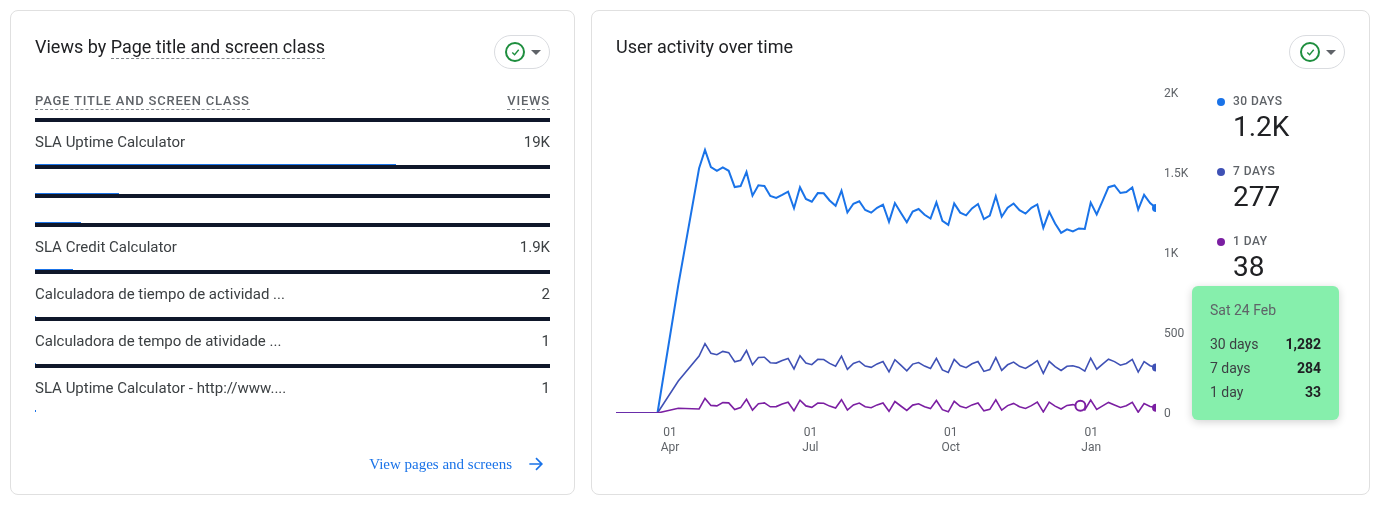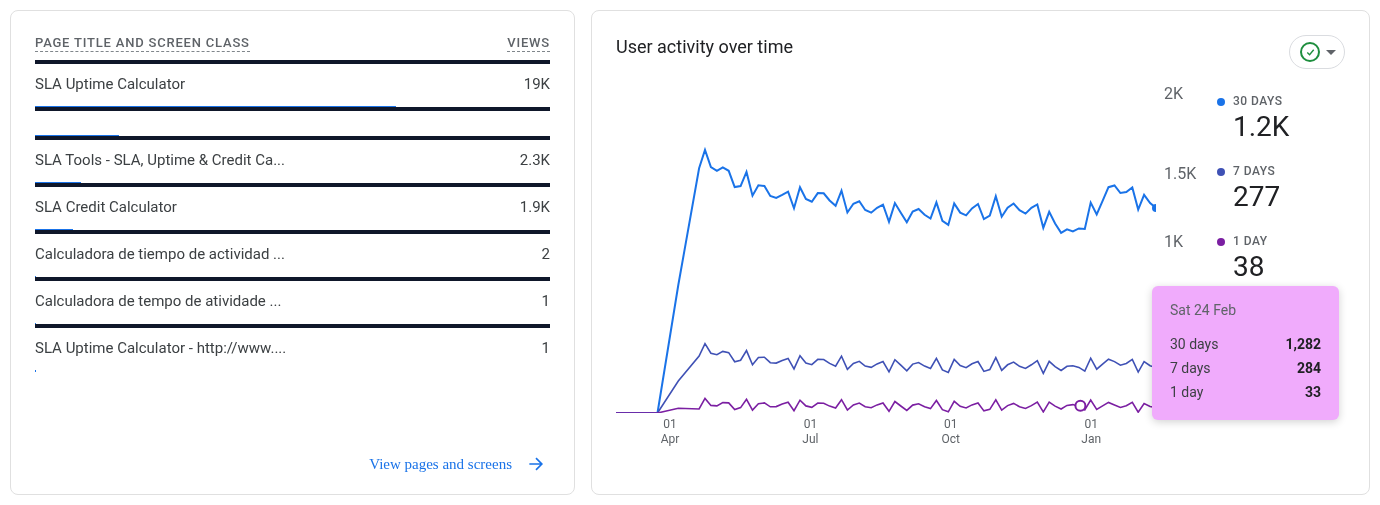--- a/index.html
+++ b/index.html
@@ -112,35 +112,35 @@
   .chart-zone {
     display: flex;
     position: relative;
   }
   .chart-area {
     width: 540px;
     position: relative;
   }
   .y-axis {
     width: 45px;
-    font-size: 16px;
+    font-size: 12px;
     color: #5f6368;
     text-align: left;
     padding-left: 8px;
     position: relative;
   }
   .y-tick { position: absolute; left: 8px; transform: translateY(-50%);}
 
   .x-axis {
     height: 40px;
     position: relative;
     font-size: 12px;
     color: #5f6368;
   }
-  .x-tick { position: absolute; text-align: center; transform: translateX(-50%); line-height: 15px; top: 4px;}
+  .x-tick { position: absolute; text-align: center; transform: translateX(-50%); line-height: 15px; top: 12px;}
 
   .legend-box {
     margin-left: 16px;
     font-size: 13px;
   }
   .legend-item { margin-bottom: 20px; }
   .legend-dot {
     display: inline-block;
     vertical-align: middle;
     width: 8px; height: 8px; border-radius: 50%;
@@ -148,61 +148,72 @@
   }
   .legend-label { color: #5f6368; letter-spacing: 0.5px; font-size: 12px; font-weight:500;}
   .legend-value {
     font-size: 28px; color: #202124; margin-top: 2px; margin-left: 16px;
   }
 
   .tooltip {
     position: absolute;
     right: 30px;
     top: 275px;
-    background: #f0abfc;
+    background: #86efac;
     border-radius: 6px;
     box-shadow: 0 2px 8px rgba(0,0,0,0.18);
     padding: 16px 18px;
-    width: 187px;
+    width: 147px;
     font-size: 14px;
     z-index: 10;
   }
   .tooltip-date { color: #5f6368; font-size: 14px; margin-bottom: 14px; }
   .tooltip-row { display: flex; justify-content: space-between; padding: 4px 0; }
   .tooltip-row .v { font-weight: 700; color: #202124; }
   .tooltip-row .l { color: #3c4043; }
 
   .plot-svg { width: 100%; height: 320px; display:block;}
 </style>
 </head>
 <body>
 
 <div class="card card-left">
+  <div class="card-header">
+    <div class="card-title">
+      <span>Views</span>
+      <span>by</span>
+      <span class="dim-underline">Page title and screen class</span>
+    </div>
+    <div class="status-chip">
+      <span class="check">
+        <svg viewBox="0 0 24 24">
+            <path d="M5 12 l5 5 l9 -11" fill="none" stroke="#1e8e3e" stroke-width="3"></path>
+          </svg>
+      </span>
+      <span class="caret"></span>
+    </div>
+  </div>
 
   <div class="th-row">
     <div class="c1"><span class="dim-underline">PAGE TITLE AND SCREEN CLASS</span></div>
     <div class="c2"><span class="dim-underline">VIEWS</span></div>
   </div>
 
   <div id="table-body">
       <div class="row">
         <div class="row-flex">
           <div class="c1">SLA Uptime Calculator</div>
           <div class="c2">19K</div>
         </div>
         <div class="bar" style="width:70%"></div>
       </div>
       <div class="row">
         <div class="bar" style="width:16.333333333333332%"></div>
       </div>
       <div class="row">
-        <div class="row-flex">
-          <div class="c1">SLA Tools - SLA, Uptime &amp; Credit Ca...</div>
-          <div class="c2">2.3K</div>
-        </div>
         <div class="bar" style="width:8.944444444444443%"></div>
       </div>
       <div class="row">
         <div class="row-flex">
           <div class="c1">SLA Credit Calculator</div>
           <div class="c2">1.9K</div>
         </div>
         <div class="bar" style="width:7.388888888888889%"></div>
       </div>
       <div class="row">
@@ -265,21 +276,21 @@
       <div class="x-axis" id="x-axis">
           <div class="x-tick" style="left: 10%;">01<br>Apr</div>
           <div class="x-tick" style="left: 36%;">01<br>Jul</div>
           <div class="x-tick" style="left: 62%;">01<br>Oct</div>
           <div class="x-tick" style="left: 88%;">01<br>Jan</div>
         </div>
     </div>
     <div class="y-axis" id="y-axis">
         <div class="y-tick" style="top: 0px;">2K</div>
         <div class="y-tick" style="top: 80px;">1.5K</div>
-        <div class="y-tick" style="top: 148px;">1K</div>
+        <div class="y-tick" style="top: 160px;">1K</div>
         <div class="y-tick" style="top: 240px;">500</div>
         <div class="y-tick" style="top: 320px;">0</div>
       </div>
     <div class="legend-box" id="legend">
         <div class="legend-item"><span class="legend-dot" style="background:#1a73e8"></span><span class="legend-label">30 DAYS</span><div class="legend-value">1.2K</div></div>
         <div class="legend-item"><span class="legend-dot" style="background:#3f51b5"></span><span class="legend-label">7 DAYS</span><div class="legend-value">277</div></div>
         <div class="legend-item"><span class="legend-dot" style="background:#7b1fa2"></span><span class="legend-label">1 DAY</span><div class="legend-value">38</div></div>
       </div>
   </div>
 

